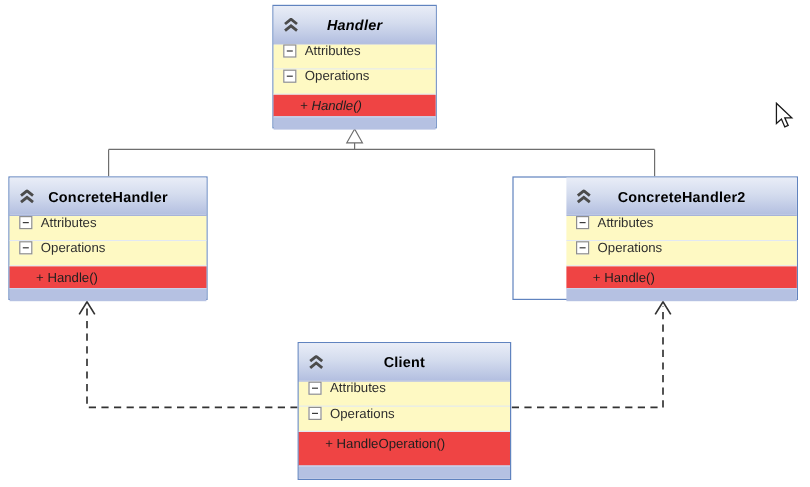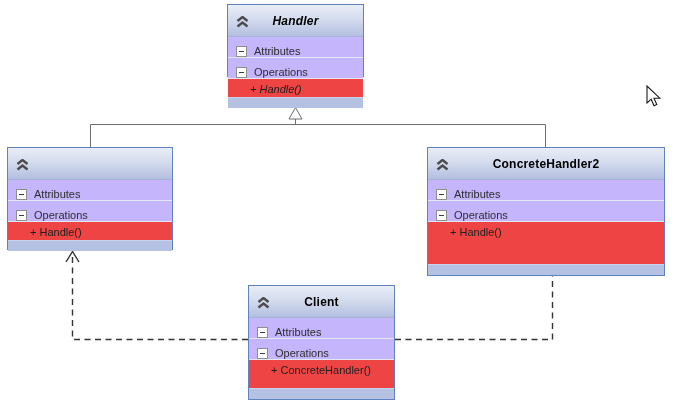--- a/index.html
+++ b/index.html
@@ -25,23 +25,23 @@
     height:31px; flex:0 0 31px;
     background:linear-gradient(to bottom, #e9edf7 0%, #d4dcee 45%, #b3bfe0 100%);
     border-bottom:1px solid #a7b4d8;
     display:flex; align-items:center; justify-content:center;
   }
   .collapse-icon { position:absolute; left:8px; top:9px; width:13px; height:12px; cursor:pointer; }
   .box-title { font-size:12px; font-weight:bold; color:#000; letter-spacing:0.2px; }
   .italic { font-style:italic; }
   .compartment {
     flex:0 0 21px; height:21px;
-    background:#c4b5fd;
+    background:#fef9c3;
     border-bottom:1px solid #e2e8f3;
-    display:flex; align-items:flex-end;
+    display:flex; align-items:flex-start;
     padding-left:8px; box-sizing:border-box;
   }
   .expander {
     width:9px; height:9px;
     border:1px solid #8e8e8e; background:#fff;
     position:relative; flex:0 0 9px;
     box-sizing:content-box;
     cursor:pointer;
   }
   .expander::after {
@@ -77,21 +77,21 @@
       <path d="M248,339.5 L72.5,339.5 L72.5,255" stroke-dasharray="6,4.5"></path>
       <polyline points="66,262 72.5,251.5 79,262"></polyline>
     </g>
 
     <g fill="none" stroke="#333333" stroke-width="1.4">
       <path d="M395,339.5 L552.5,339.5 L552.5,255" stroke-dasharray="6,4.5"></path>
       <polyline points="546,262 552.5,251.5 559,262"></polyline>
     </g>
   </svg>
 
-  <div class="class-box" style="left:227px; top:4px; width:137px; height:73px;">
+  <div class="class-box" style="left:227px; top:4px; width:137px; height:103px;">
     <div class="box-header">
       <span class="collapse-icon">
         <svg width="13" height="12" viewBox="0 0 13 12" fill="none" stroke="#4b4b4b" stroke-width="2.4">
           <polyline points="1.5,5 6.5,1 11.5,5"></polyline>
             <polyline points="1.5,10.5 6.5,6.5 11.5,10.5"></polyline>
         </svg>
       </span>
       <span class="box-title italic">Handler</span>
     </div>
     <div class="compartment">
@@ -109,36 +109,37 @@
   </div>
 
   <div class="class-box" style="left:7px; top:147px; width:166px; height:103px;">
     <div class="box-header">
       <span class="collapse-icon">
         <svg width="13" height="12" viewBox="0 0 13 12" fill="none" stroke="#4b4b4b" stroke-width="2.4">
           <polyline points="1.5,5 6.5,1 11.5,5"></polyline>
             <polyline points="1.5,10.5 6.5,6.5 11.5,10.5"></polyline>
         </svg>
       </span>
+      <span class="box-title">ConcreteHandler</span>
     </div>
     <div class="compartment">
       <span class="expander"></span>
       <span class="comp-label">Attributes</span>
     </div>
     <div class="compartment">
       <span class="expander"></span>
       <span class="comp-label">Operations</span>
     </div>
     <div class="methods">
       <div class="method">+ Handle()</div>
     </div>
     <div class="bottom-strip"></div>
   </div>
 
-  <div class="class-box" style="left:427px; top:147px; width:238px; height:129px;">
+  <div class="class-box" style="left:427px; top:147px; width:238px; height:103px;padding-left:44px;">
     <div class="box-header">
       <span class="collapse-icon">
         <svg width="13" height="12" viewBox="0 0 13 12" fill="none" stroke="#4b4b4b" stroke-width="2.4">
           <polyline points="1.5,5 6.5,1 11.5,5"></polyline>
             <polyline points="1.5,10.5 6.5,6.5 11.5,10.5"></polyline>
         </svg>
       </span>
       <span class="box-title">ConcreteHandler2</span>
     </div>
     <div class="compartment">
@@ -148,40 +149,40 @@
     <div class="compartment">
       <span class="expander"></span>
       <span class="comp-label">Operations</span>
     </div>
     <div class="methods">
       <div class="method">+ Handle()</div>
     </div>
     <div class="bottom-strip"></div>
   </div>
 
-  <div class="class-box" style="left:248px; top:285px; width:147px; height:115px;">
+  <div class="class-box" style="left:248px; top:285px; width:178px; height:115px;">
     <div class="box-header">
       <span class="collapse-icon">
         <svg width="13" height="12" viewBox="0 0 13 12" fill="none" stroke="#4b4b4b" stroke-width="2.4">
           <polyline points="1.5,5 6.5,1 11.5,5"></polyline>
             <polyline points="1.5,10.5 6.5,6.5 11.5,10.5"></polyline>
         </svg>
       </span>
       <span class="box-title">Client</span>
     </div>
     <div class="compartment">
       <span class="expander"></span>
       <span class="comp-label">Attributes</span>
     </div>
     <div class="compartment">
       <span class="expander"></span>
       <span class="comp-label">Operations</span>
     </div>
     <div class="methods">
-      <div class="method">+ ConcreteHandler()</div>
+      <div class="method">+ HandleOperation()</div>
     </div>
     <div class="bottom-strip"></div>
   </div>
 
   <div class="cursor-wrap">
     <svg width="20" height="24" viewBox="0 0 20 24">
       <path d="M1,1 L1,18 L5.2,14.2 L8,20.8 L10.8,19.5 L8,13.2 L13.8,13.2 Z" fill="#ffffff" stroke="#1a1a1a" stroke-width="1.1"></path>
     </svg>
   </div>
 

